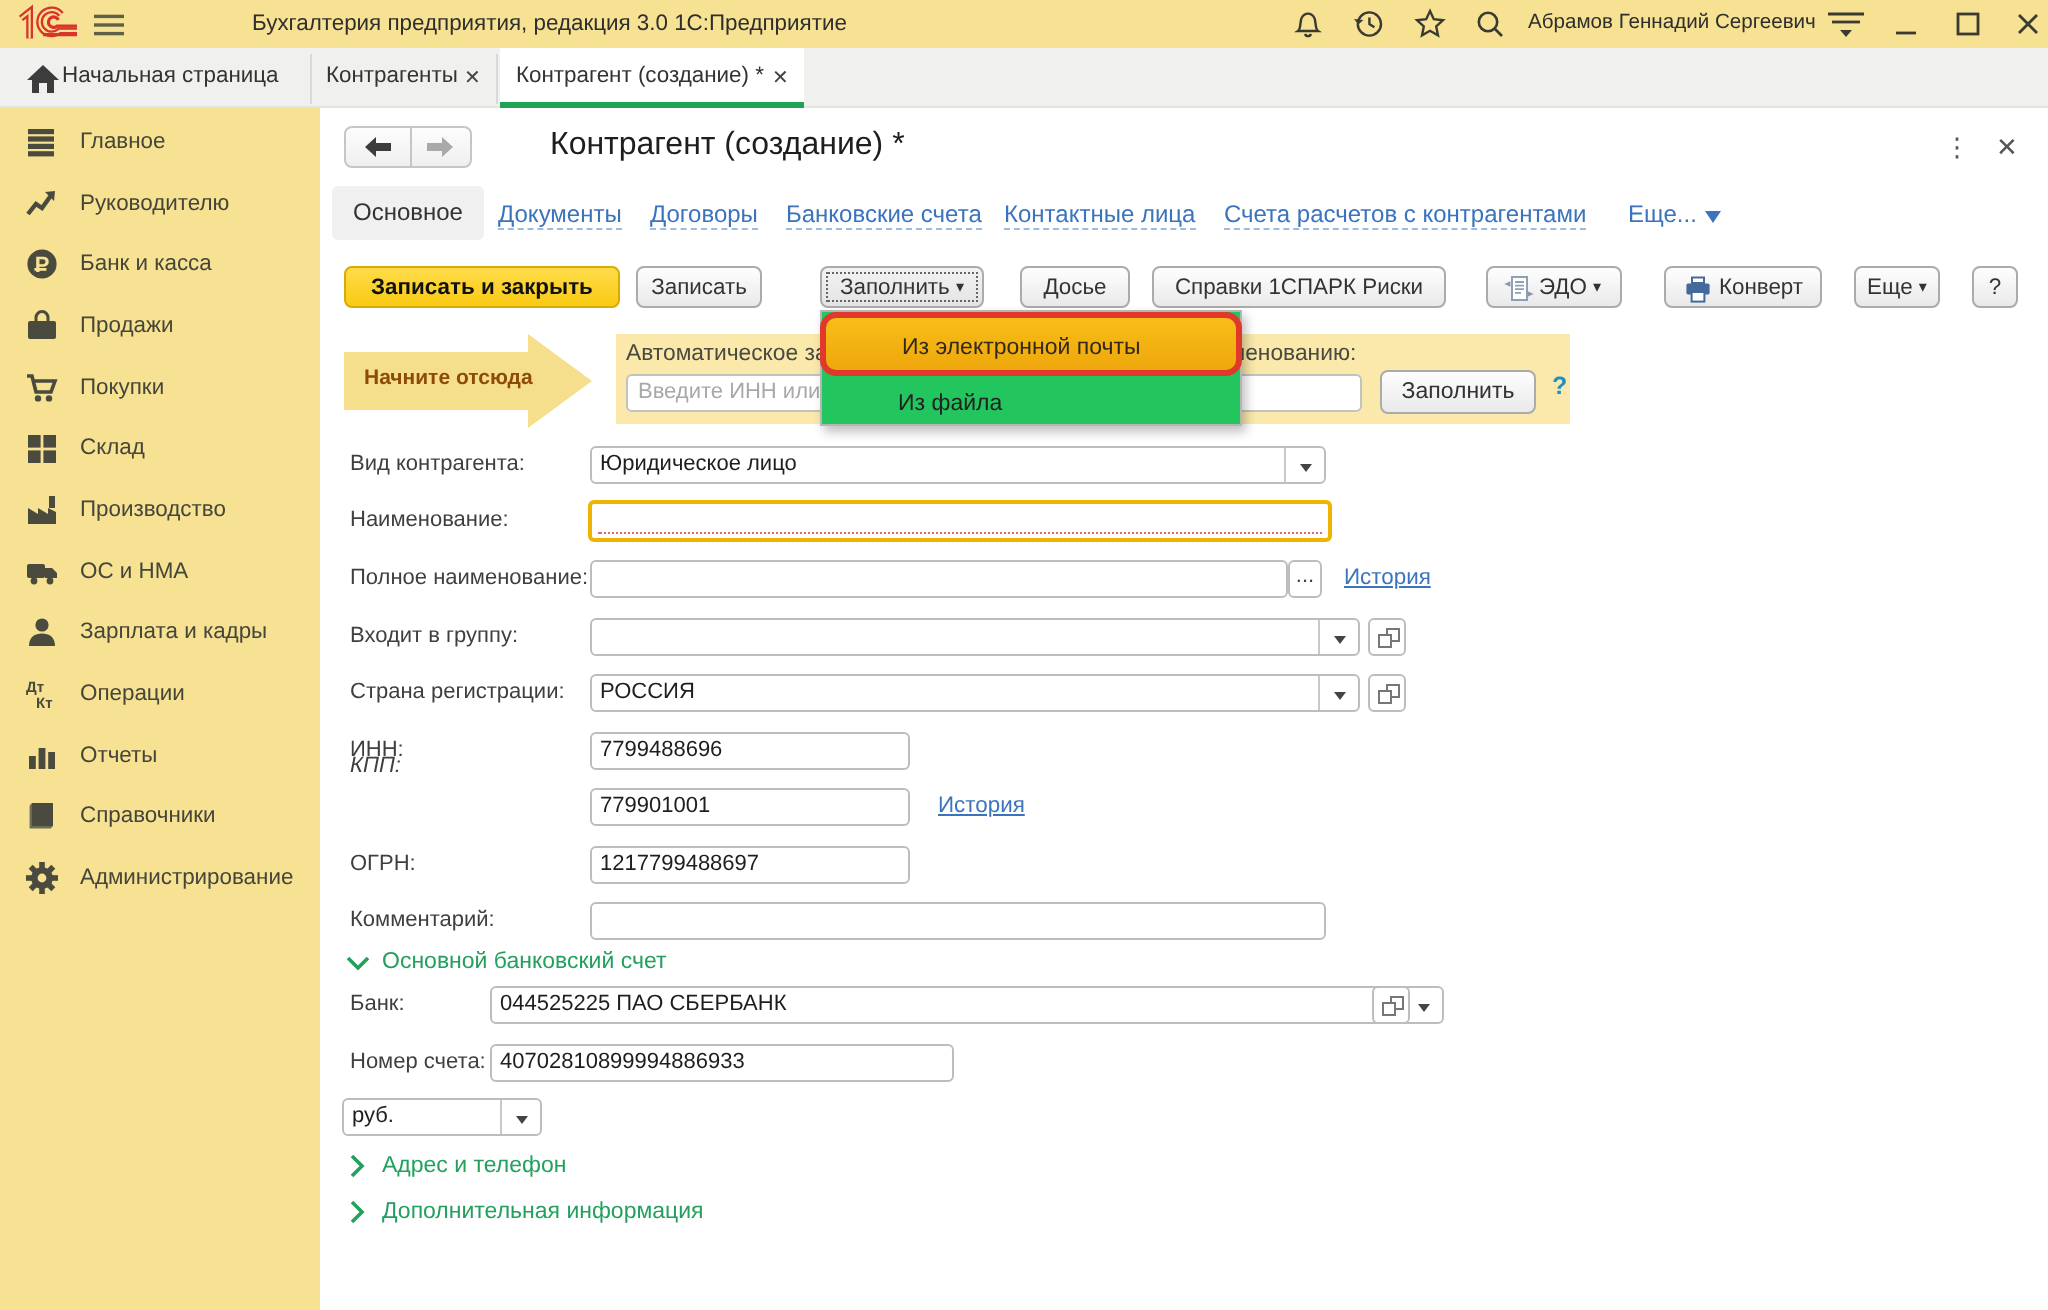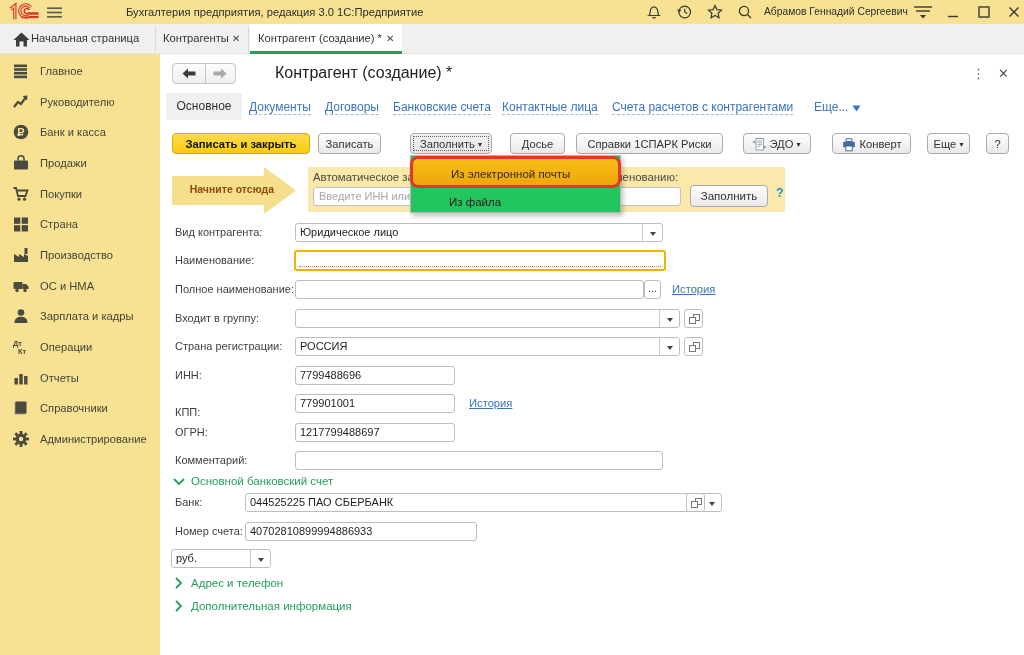--- a/index.html
+++ b/index.html
@@ -30,21 +30,21 @@
 .seclink { position:absolute; top:46px; font-size:12px; color:#3B74BC; border-bottom:1px dashed #9DBBDD; }
 #secmain { left:6px; top:39px; width:76px; height:27px; background:#F0F0F0; border-radius:3px; font-size:12px; color:#333; text-align:center; line-height:27px; }
 
 .btn { position:absolute; top:79px; height:21px; border:1px solid #ABABAB; border-radius:4px; background:linear-gradient(#FEFEFE,#E9E9E9); font-size:11.2px; color:#333; text-align:center; }
 .btn .lbl { position:relative; top:4px; }
 .btn .dar { font-size:8px; position:relative; top:-1px; }
 #btn-save { left:12px; width:138px; background:linear-gradient(#FFDC4A,#F9CA12); border:1px solid #D8AC00; color:#111; font-weight:bold; }
 
 #hintpanel { left:148px; top:113px; width:477px; height:45px; background:#FAE9AB; }
 #hintarrow { left:12px; top:113px; width:136px; height:47px; }
-#hintarrow .at { position:absolute; left:10px; top:16px; width:92px; text-align:right; font-size:10.5px; font-weight:bold; color:#8E4A0A; }
+#hintarrow .at { position:absolute; left:10px; top:16px; width:92px; text-align:left; font-size:10.5px; font-weight:bold; color:#8E4A0A; }
 #hintlabel { left:153px; top:117px; font-size:11.4px; color:#4A4A40; }
 #hintinput { left:153px; top:133px; width:368px; height:19px; border:1px solid #C2C2C2; border-radius:3px; background:#fff; font-size:11px; color:#A8A8A8; padding:2px 5px; }
 #hintbtn { left:530px; top:130.5px; width:78px; height:22px; border:1px solid #ABABAB; border-radius:4px; background:linear-gradient(#FEFEFE,#E9E9E9); font-size:11.5px; color:#333; text-align:center; line-height:21px; }
 #hintq { left:616px; top:132px; font-size:12.5px; color:#1D8FC4; font-weight:bold; }
 
 #popup { left:250px; top:101px; width:211px; height:58px; background:#22c55e; border:1px solid #B5B5B5; box-shadow:2px 3px 5px rgba(0,0,0,0.25); }
 #popitem1 { position:absolute; left:-1px; top:0px; width:211px; height:32px; background:linear-gradient(#F8BE17,#EEA70C); border:3px solid #E0392B; border-radius:8px; }
 #popitem1 .t { position:absolute; left:38px; top:9px; font-size:11.5px; color:#33291A; }
 #popitem2 { position:absolute; left:38px; top:40px; font-size:11.5px; color:#222; }
 
@@ -179,21 +179,21 @@
     </div>
   <div class="sbitem" style="top:155px;">
       <svg width="18" height="18" viewBox="0 0 18 18">
         <g fill="#4A4A3E">
           <rect x="2" y="2.5" width="6.3" height="6.3"></rect>
           <rect x="9.7" y="2.5" width="6.3" height="6.3"></rect>
           <rect x="2" y="10.2" width="6.3" height="6.3"></rect>
           <rect x="9.7" y="10.2" width="6.3" height="6.3"></rect>
         </g>
       </svg>
-      <div class="txt">Страна</div>
+      <div class="txt">Склад</div>
     </div>
   <div class="sbitem" style="top:186px;">
       <svg width="18" height="18" viewBox="0 0 18 18">
         <g fill="#4A4A3E">
           <path d="M2 16 V8 L7 11 V8 L12 11 V8 L16 10 V16 Z"></path>
           <rect x="12.5" y="2" width="3" height="6"></rect>
         </g>
       </svg>
       <div class="txt">Производство</div>
     </div>
@@ -359,21 +359,21 @@
     </div>
   <div class="sqbtn" style="left:524px;top:255px;"></div>
 
   <div class="lbl12" style="left:15px;top:286px;">Страна регистрации:</div>
   <div class="inp" style="left:135px;top:283px;width:385px;">РОССИЯ<div class="combo-arrow" style="right:0;"></div></div>
   <div class="sqbtn" style="left:524px;top:283px;"></div>
 
   <div class="lbl12" style="left:15px;top:315px;">ИНН:</div>
   <div class="inp" style="left:135px;top:312px;width:160px;">7799488696</div>
 
-  <div class="lbl12" style="left:15px;top:352px;">КПП:</div>
+  <div class="lbl12" style="left:15px;top:323px;font-style:italic;">КПП:</div>
   <div class="inp" style="left:135px;top:340px;width:160px;">779901001</div>
   <div class="histlink" style="left:309px;top:343px;">История</div>
 
   <div class="lbl12" style="left:15px;top:372px;">ОГРН:</div>
   <div class="inp" style="left:135px;top:369px;width:160px;">1217799488697</div>
 
   <div class="lbl12" style="left:15px;top:400px;">Комментарий:</div>
   <div class="inp" style="left:135px;top:397px;width:368px;"></div>
 
   <div class="greenrow" style="left:31px;top:421px;">Основной банковский счет</div>

